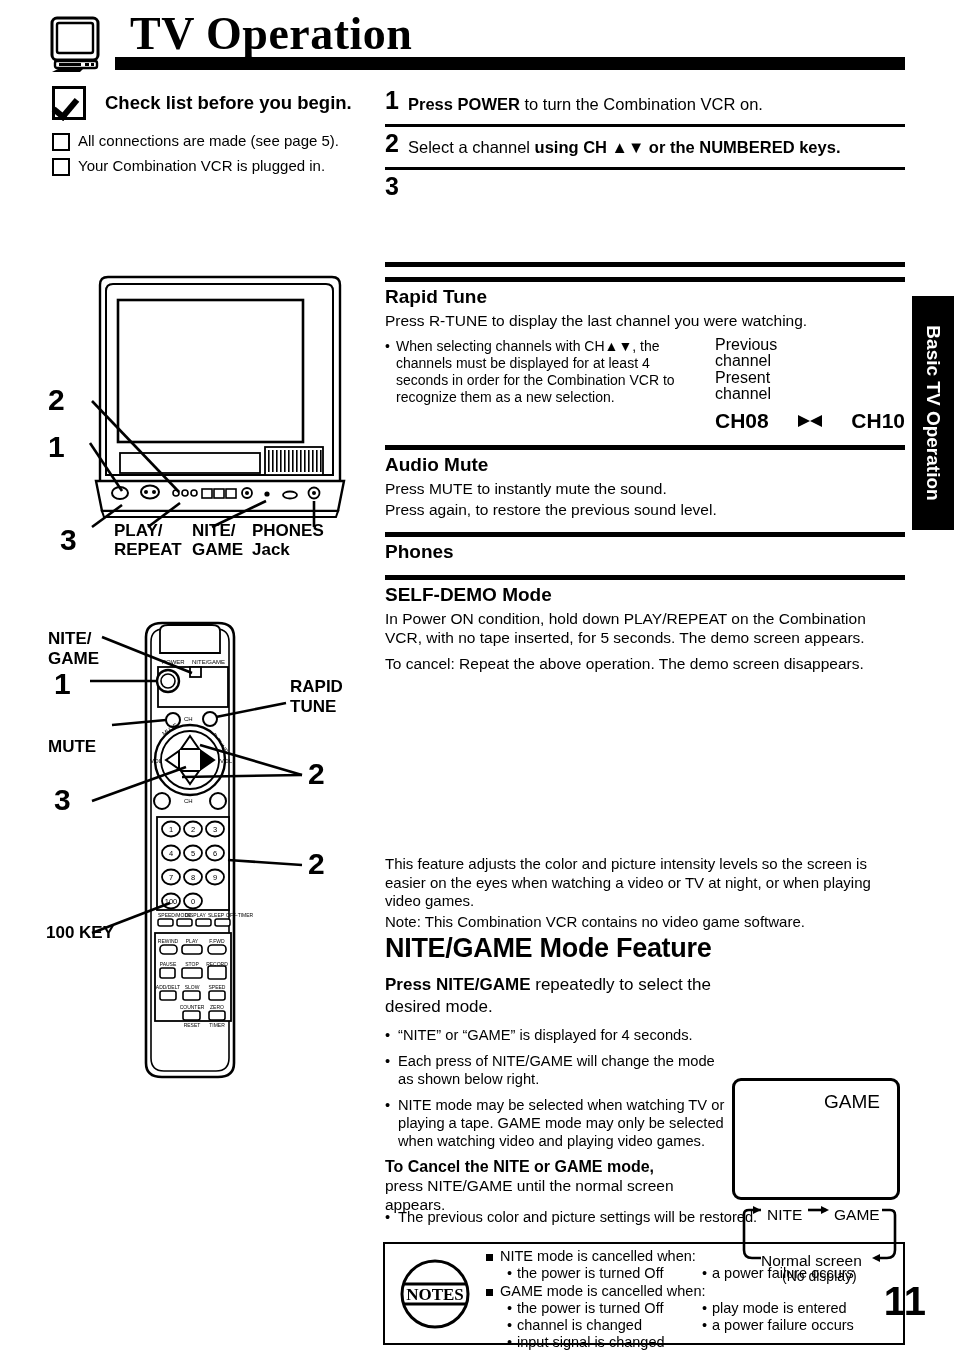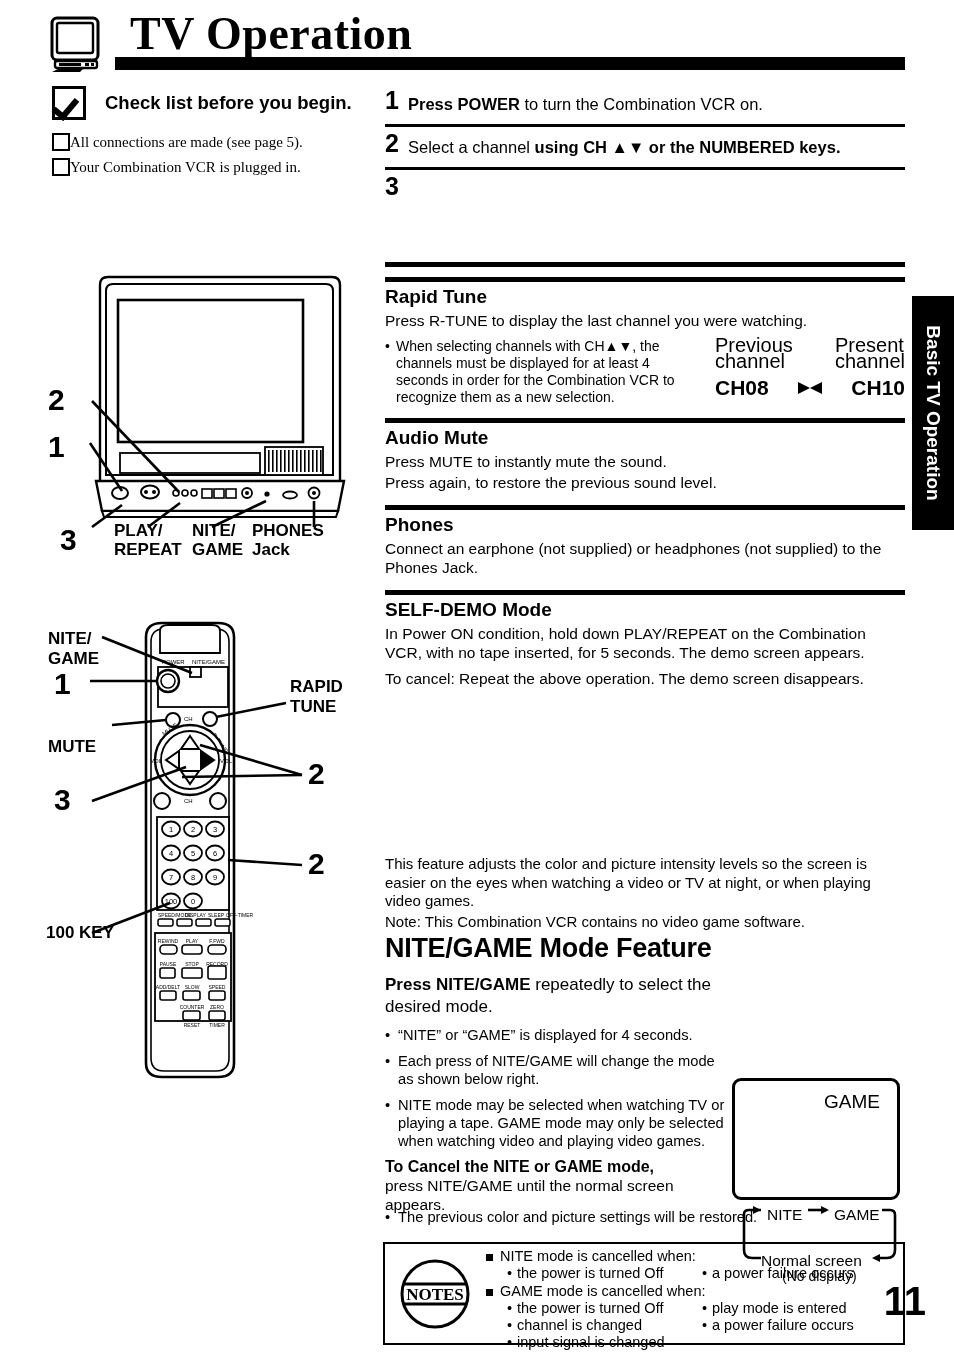--- a/index.html
+++ b/index.html
@@ -27,21 +27,21 @@
   #checklist{position:absolute;left:52px;top:86px;width:320px;}
   .chk-head{display:flex;align-items:center;gap:19px;}
   .chk-big{width:28px;height:28px;border:3px solid #000;position:relative;flex:0 0 auto;}
   .chk-big:after{
     content:"";position:absolute;left:3px;top:5px;width:9px;height:19px;
     border-right:6px solid #000;border-bottom:6px solid #000;
     transform:rotate(40deg);
   }
   .chk-head-text{font-size:18.5px;font-weight:bold;}
   .chk-rows{margin-top:11px;}
-  .chk-row{display:flex;align-items:flex-end;gap:0;margin-bottom:5px;font-family:Liberation Serif, serif;}
+  .chk-row{display:flex;align-items:center;gap:8px;margin-bottom:5px;}
   .chk-sm{width:14px;height:14px;border:2px solid #000;flex:0 0 auto;margin-top:2px;}
   .chk-row span{font-size:15px;line-height:18px;}
 
   
   #steps{position:absolute;left:385px;top:84px;width:520px;}
   .step{position:relative;padding:5px 0 9px 0;}
   .step .num{
     font-family:"Liberation Sans", sans-serif;font-weight:bold;font-size:25px;
     position:absolute;left:0;top:2px;
   }
@@ -54,21 +54,21 @@
   .sec-rule{height:5px;background:#000;width:100%;margin:0 0 4px 0;}
   .sec-h{font-size:19px;font-weight:bold;margin:2px 0 3px 0;}
   .sec-p{font-size:15.5px;line-height:19.5px;margin:0 0 2px 0;}
   .bul{font-size:14px;line-height:17px;position:relative;padding-left:11px;margin-top:3px;}
   .bul:before{content:"\2022";position:absolute;left:0;top:0;}
 
   
   .rt-wrap{display:flex;gap:10px;margin-top:4px;}
   .rt-left{width:320px;}
   .rt-right{width:190px;padding-top:2px;}
-  .rt-heads{display:flex;justify-content:space-between;font-size:20px;line-height:16.5px;}
+  .rt-heads{display:flex;justify-content:space-between;font-size:16px;line-height:16.5px;flex-direction:column;}
   .rt-ch{display:flex;align-items:center;justify-content:space-between;margin-top:6px;font-size:21px;font-weight:bold;gap:36px;}
   .dblarrow{flex:1 1 auto;height:16px;margin:0 5px;position:relative;}
   .dblarrow:before{content:"";position:absolute;left:10px;right:10px;top:7px;height:3px;background:#000;}
   .dblarrow .ah{position:absolute;top:2px;width:0;height:0;border-top:6px solid transparent;border-bottom:6px solid transparent;}
   .dblarrow .ah.l{left:0;border-right:12px solid #000;}
   .dblarrow .ah.r{right:0;border-left:12px solid #000;}
 
   
   #nitegame{position:absolute;left:385px;top:855px;width:520px;}
   #ng-title{font-size:27px;font-weight:bold;letter-spacing:-.3px;margin-bottom:3px;}
@@ -224,21 +224,20 @@
     <div class="sec-rule" style="margin-top:12px"></div>
     <div>
       <div class="sec-h">Audio Mute</div>
       <div class="sec-p">Press MUTE to instantly mute the sound.</div>
       <div class="sec-p">Press again, to restore the previous sound level.</div>
     </div>
 
     <div class="sec-rule" style="margin-top:12px"></div>
     <div>
       <div class="sec-h">Phones</div>
-      <div class="sec-p">Connect an earphone (not supplied) or headphones (not supplied) to the Phones Jack.</div>
     </div>
 
     <div class="sec-rule" style="margin-top:12px"></div>
     <div>
       <div class="sec-h">SELF-DEMO Mode</div>
       <div class="sec-p">In Power ON condition, hold down PLAY/REPEAT on the Combination VCR, with no tape inserted, for 5 seconds. The demo screen appears.</div>
       <div class="sec-p" style="margin-top:6px">To cancel: Repeat the above operation. The demo screen disappears.</div>
     </div>
   </div>
 

